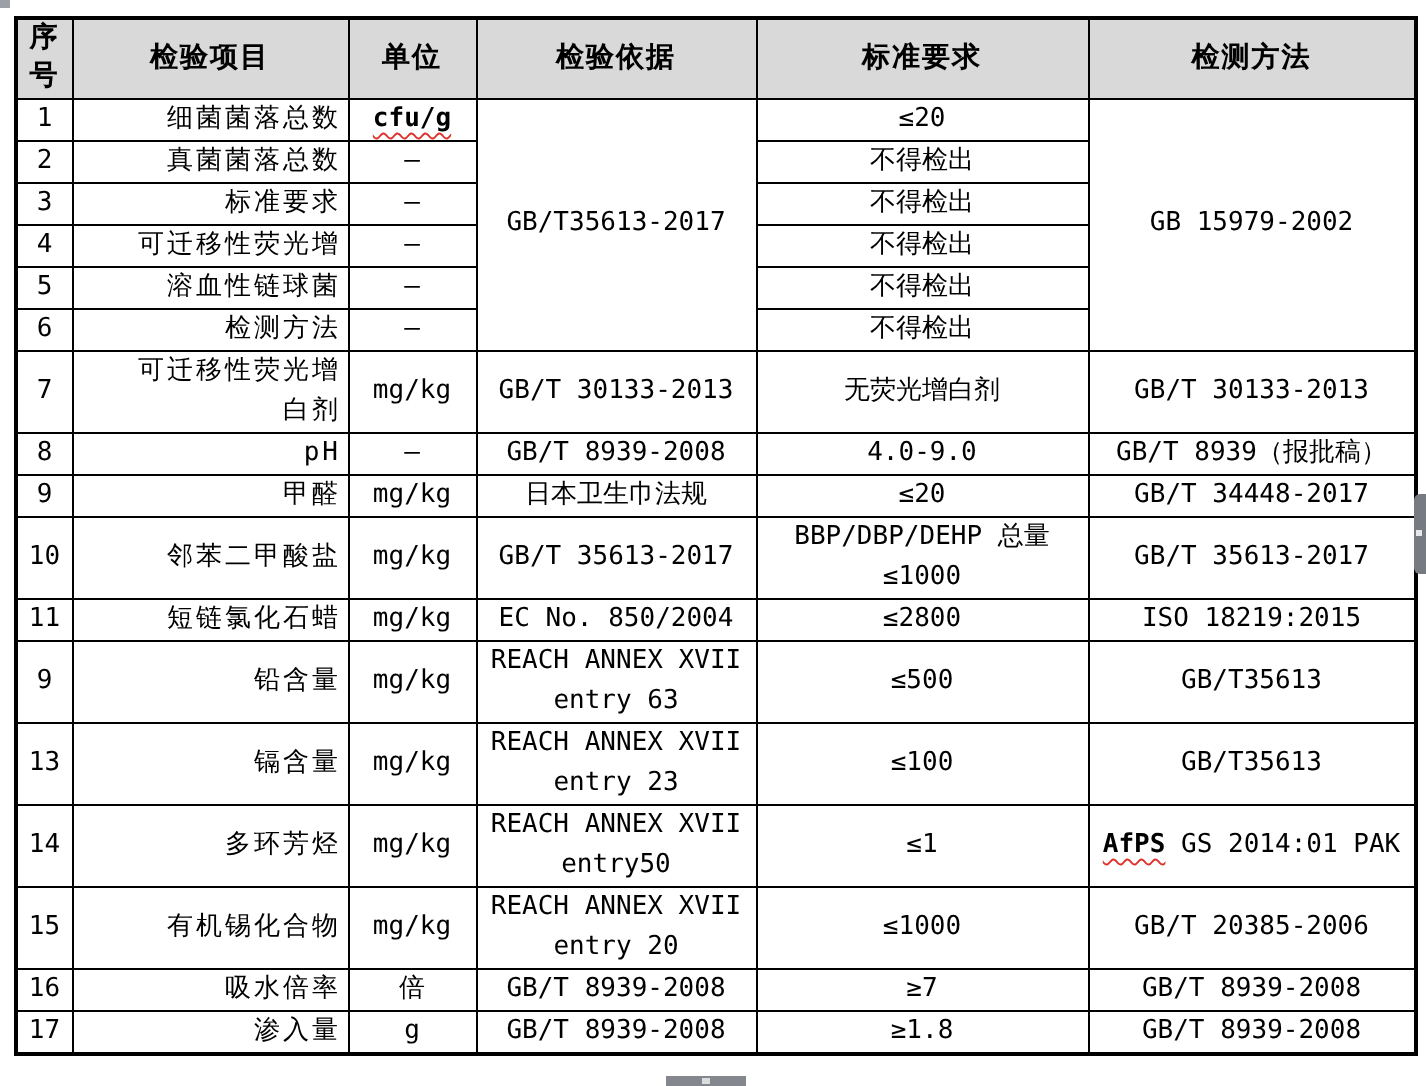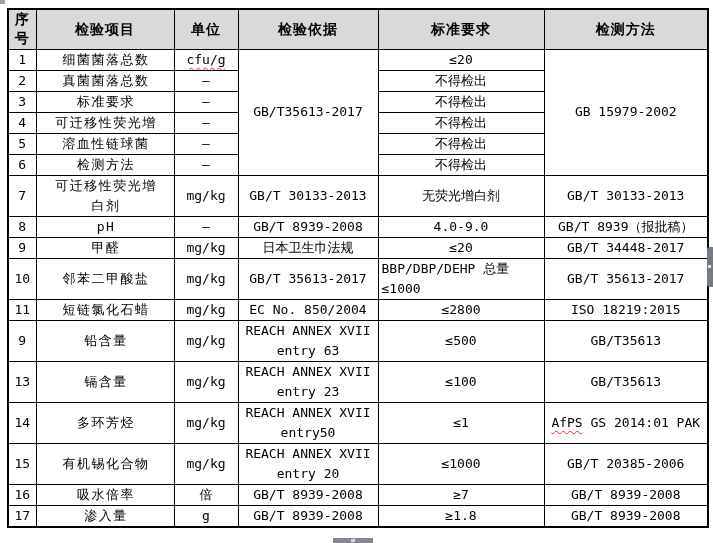--- a/index.html
+++ b/index.html
@@ -40,31 +40,32 @@
     text-align: center;
     letter-spacing: 1px;
   }
   td {
     font-size: 13px;
     line-height: 20px;
     height: 21px;
     text-align: center;
   }
   td.c-item {
-    text-align: center;
+    text-align: right;
     padding-left: 5px;
     letter-spacing: 1.5px;
   }
   td.c-no { letter-spacing: 0; }
   .wavy {
     text-decoration: underline;
     text-decoration-style: wavy;
     text-decoration-color: #e0302a;
     text-decoration-thickness: 1px;
     text-underline-offset: 3px;
+    font-weight: bold;
   }
   .v-scroll-thumb {
     position: absolute; right: 0; top: 247px;
     width: 6px; height: 40px;
     background: #767b82;
     border-radius: 3px 0 0 3px;
   }
   .v-scroll-thumb .grip {
     position: absolute; left: 1px; top: 18px;
     width: 3px; height: 3px;
@@ -168,21 +169,21 @@
         <td class="c-unit">mg/kg</td>
         <td class="c-basis">日本卫生巾法规</td>
         <td class="c-req">≤20</td>
         <td class="c-method">GB/T 34448-2017</td>
       </tr>
       <tr>
         <td class="c-no">10</td>
         <td class="c-item">邻苯二甲酸盐</td>
         <td class="c-unit">mg/kg</td>
         <td class="c-basis">GB/T 35613-2017</td>
-        <td class="c-req" style="text-align: left;">BBP/DBP/DEHP 总量
+        <td class="c-req" style="text-align: center;">BBP/DBP/DEHP 总量
 ≤1000</td>
         <td class="c-method">GB/T 35613-2017</td>
       </tr>
       <tr>
         <td class="c-no">11</td>
         <td class="c-item">短链氯化石蜡</td>
         <td class="c-unit">mg/kg</td>
         <td class="c-basis">EC No. 850/2004</td>
         <td class="c-req">≤2800</td>
         <td class="c-method">ISO 18219:2015</td>

